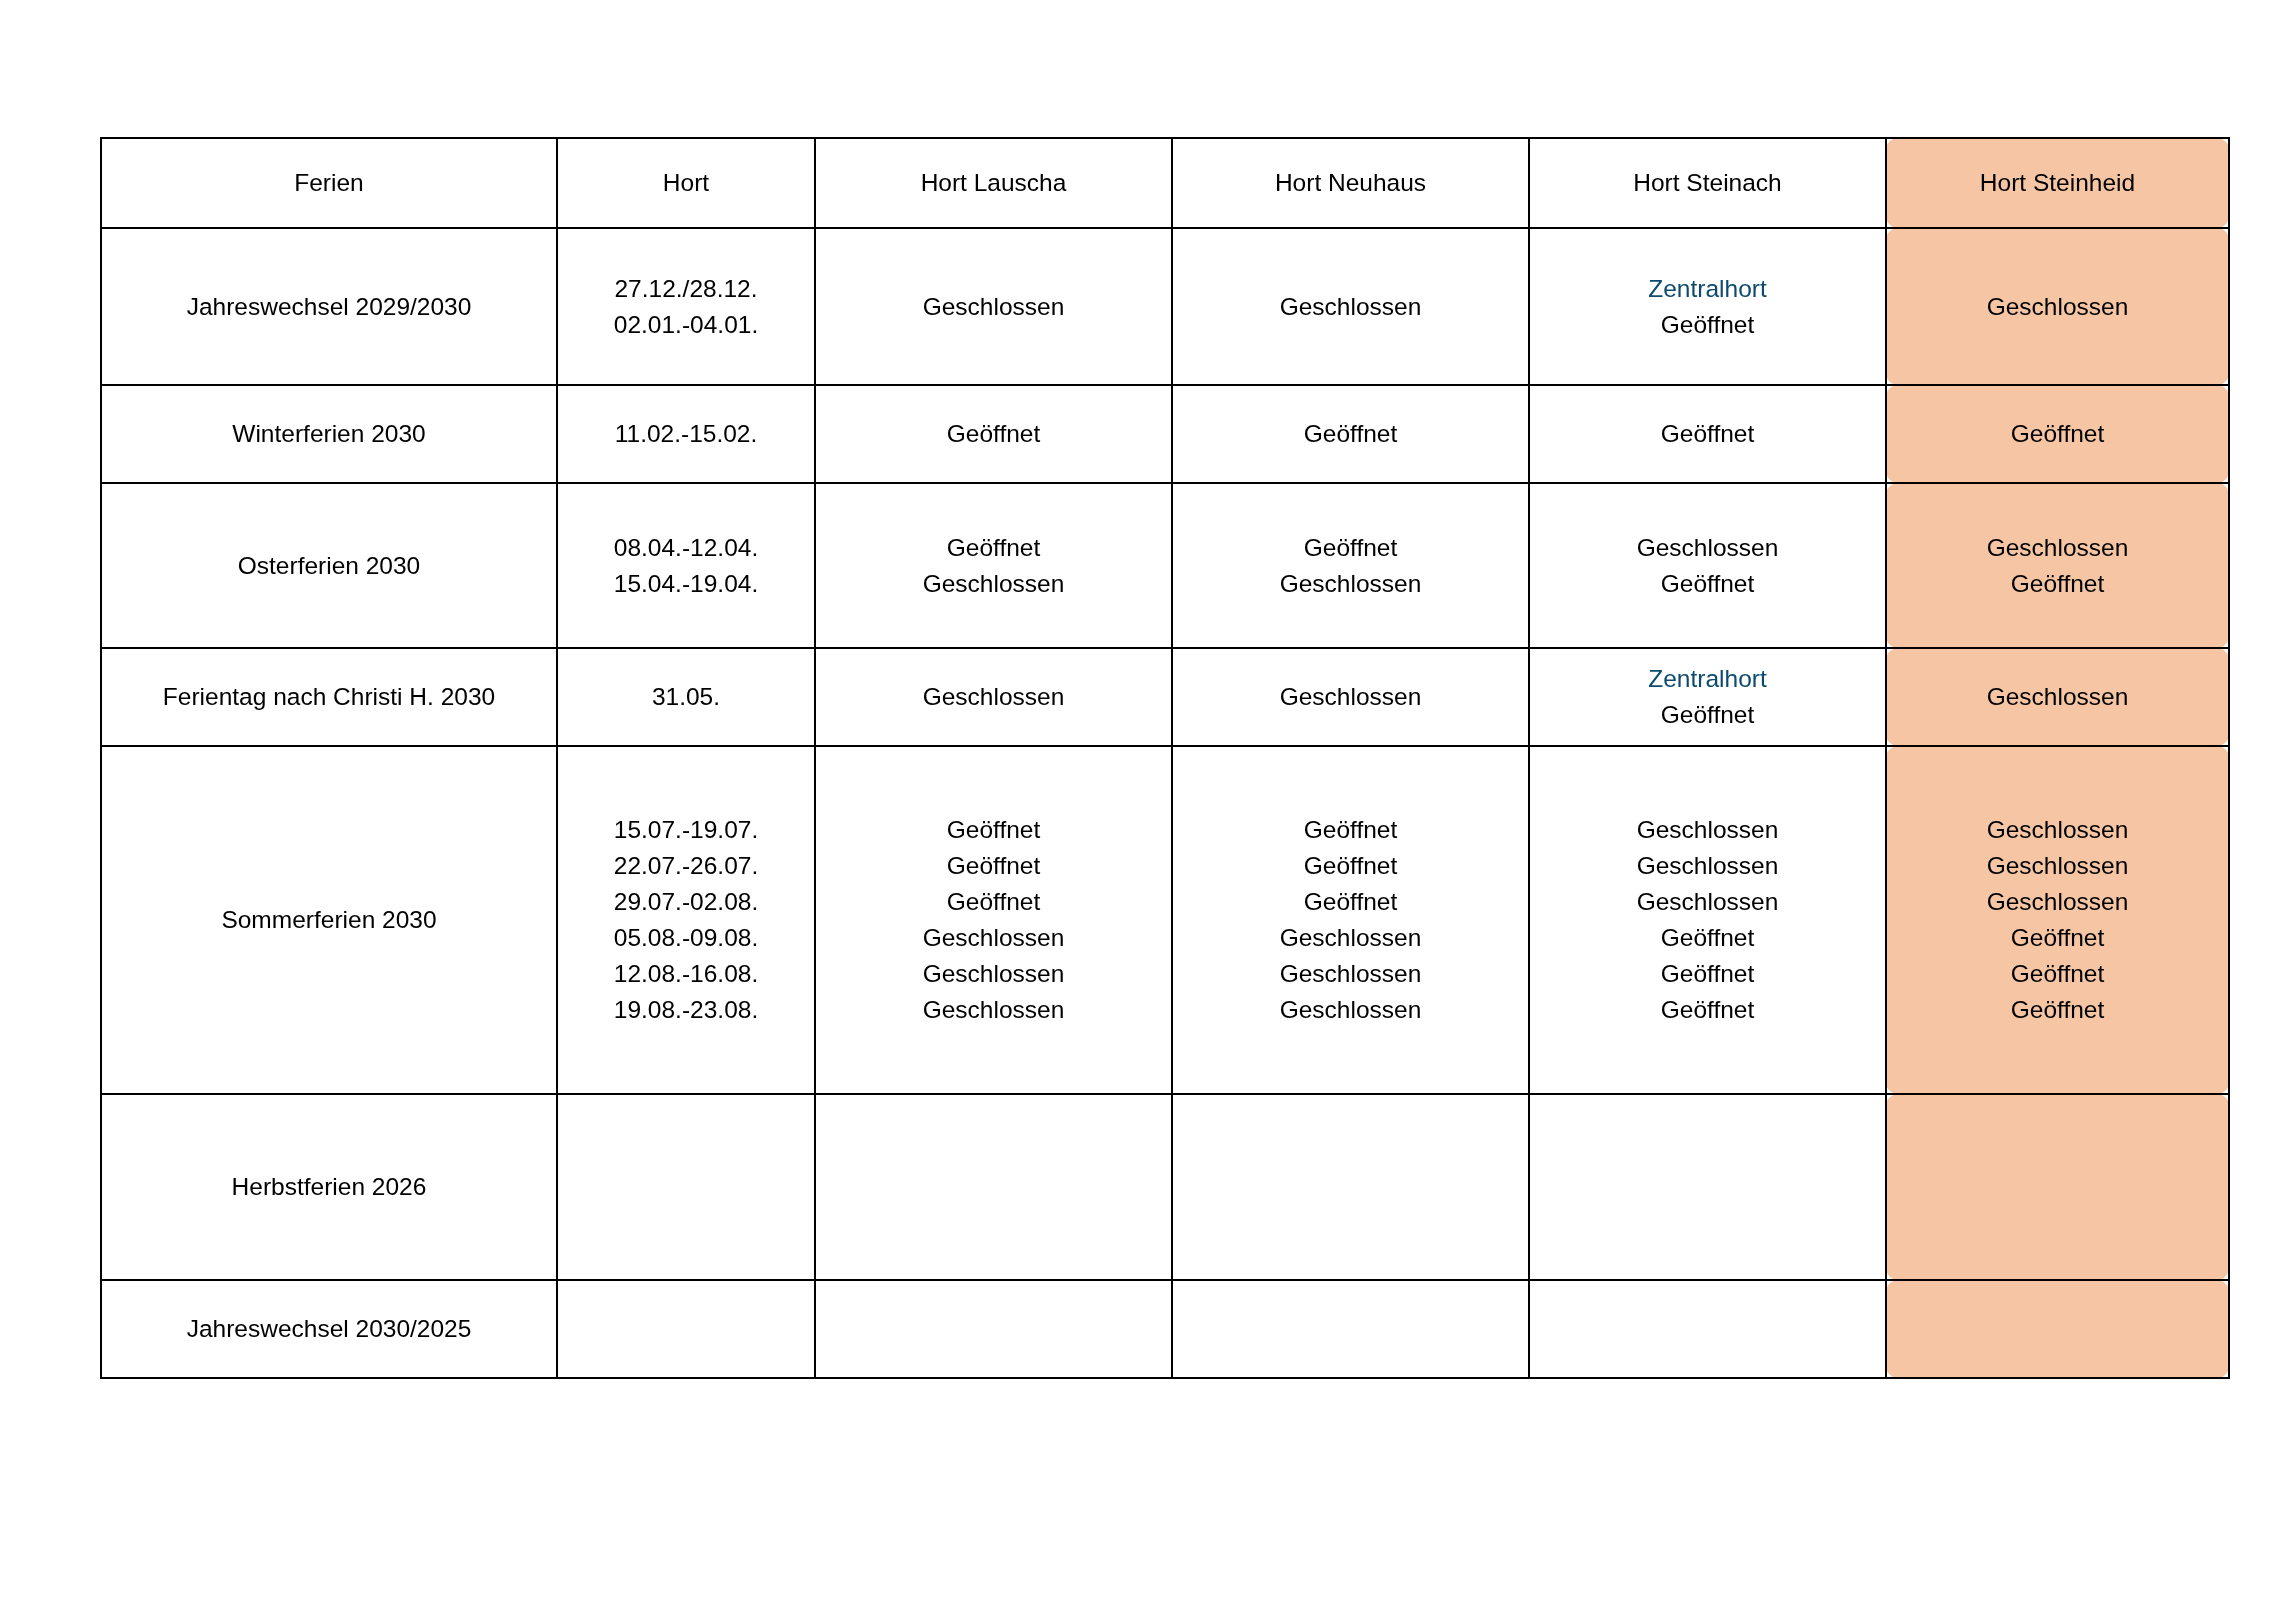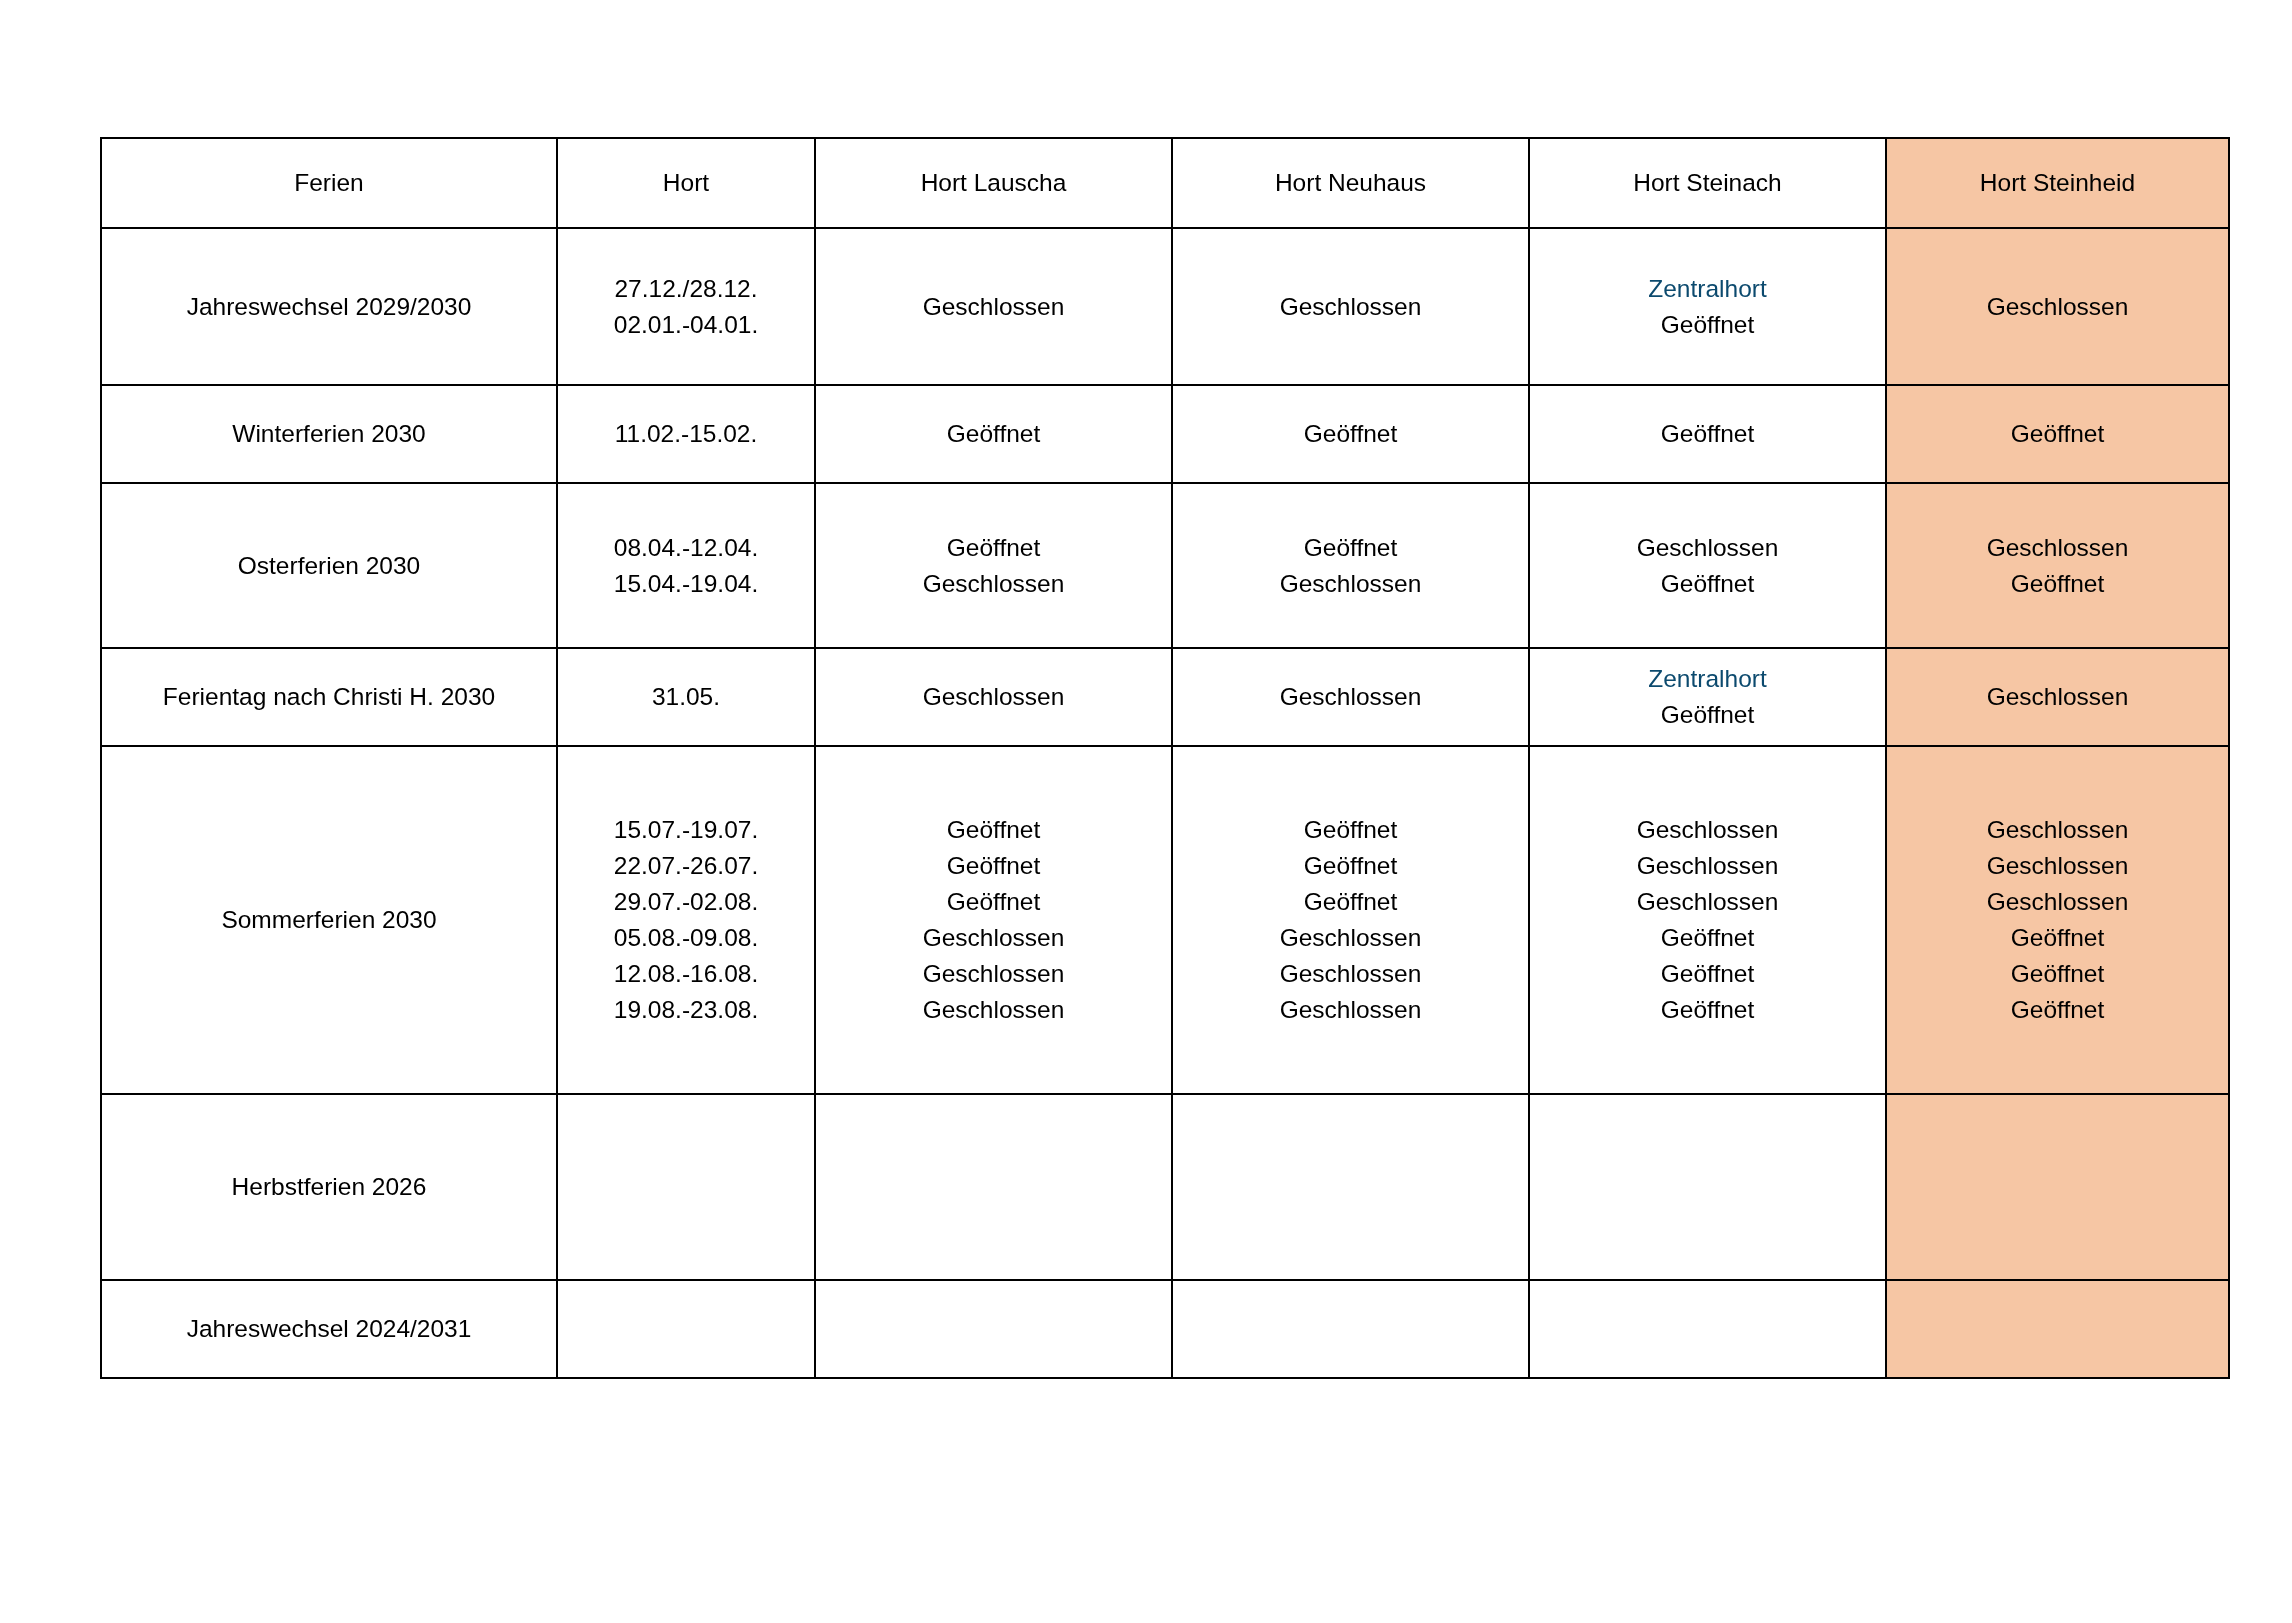--- a/index.html
+++ b/index.html
@@ -49,20 +49,21 @@
   col.c-datum  { width: 258px; }
   col.c-hort   { width: 357px; }
   col.c-hort-last { width: 343px; }
 
   thead td {
     height: 90px;
     margin-top: 48px;
   }
   .hl {
     background: #f6c6a4;
+    border-radius: 12px;
   }
   .cell-lines {
     white-space: pre-line;
   }
   .zentral {
     color: #0c4a6e;
   }
   .row-jw1 td { height: 157px; }
   .row-winter td { height: 98px; }
   .row-oster td { height: 165px; }
@@ -182,21 +183,21 @@
         <tr class="row-herbst">
           <td>Herbstferien 2026</td>
           <td class="cell-lines"></td>
           <td class="cell-lines"></td>
           <td class="cell-lines"></td>
           <td class="cell-lines"></td>
           <td class="hl cell-lines"></td>
         </tr>
 
         <tr class="row-jw2">
-          <td>Jahreswechsel 2024/2031</td>
+          <td>Jahreswechsel 2030/2025</td>
           <td class="cell-lines"></td>
           <td class="cell-lines"></td>
           <td class="cell-lines"></td>
           <td class="cell-lines"></td>
           <td class="hl cell-lines"></td>
         </tr>
 
       </tbody>
     </table>
   </div>

